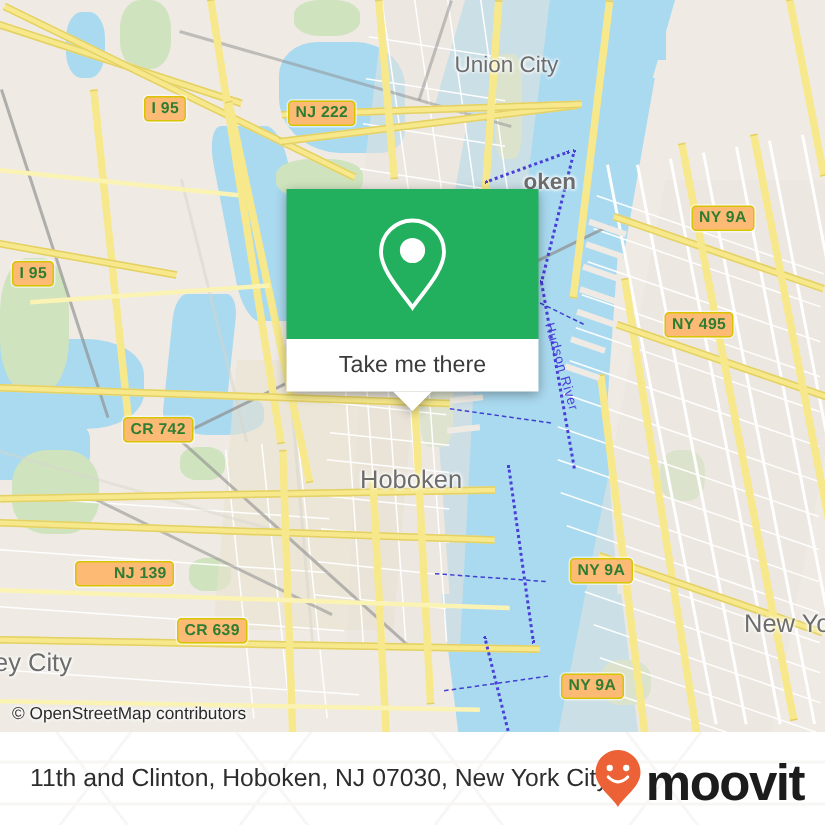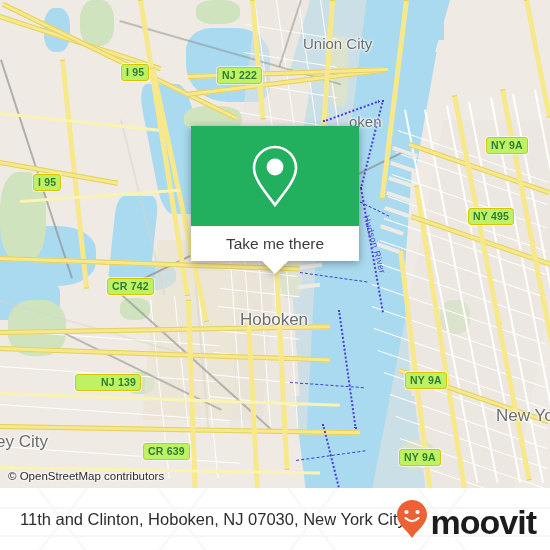--- a/index.html
+++ b/index.html
@@ -34,32 +34,31 @@
   .rail{position:absolute;background:#8d8d8d;transform-origin:0 0;}
 
   
   .ferry{position:absolute;transform-origin:0 0;height:0;border-top:1.5px dashed #3f3fd0;}
 
   
   .river-line{position:absolute;transform-origin:0 0;height:0;border-top:2px dotted #4a3fd8;}
 
   
   .shield{
-    position:absolute;background:#bef264;border:1px solid #d8c400;border-radius:3px;
+    position:absolute;background:#fdba74;border:1px solid #d8c400;border-radius:3px;
     color:#2f7d32;font-weight:bold;font-size:10.5px;line-height:12px;
     padding:1px 4px 2px;white-space:nowrap;letter-spacing:.2px;
     box-shadow:0 0 0 1px rgba(255,255,255,.55);
-    margin-left:25px;
   }
   .place{
     position:absolute;color:#6d6d6d;white-space:nowrap;
     text-shadow:0 0 3px #fff,0 0 3px #fff,0 0 2px #fff;
   }
   .place.big{font-size:17px;}
-  .place.mid{font-size:15px;}
+  .place.mid{font-size:15px;font-weight:bold;}
   .place.city{font-size:15px;line-height:16px;text-align:center;}
   .river-label{
     position:absolute;color:#4a3fd8;font-size:9px;white-space:nowrap;
     transform-origin:0 0;letter-spacing:.5px;
   }
 
   
   .attrib{
     position:absolute;left:8px;bottom:6px;font-size:11.5px;color:#2b2b2b;
     text-shadow:0 0 3px #fff,0 0 3px #fff,0 0 3px #fff;
@@ -270,21 +269,21 @@
 
     <div>
       <div class="shield" style="left:96px;top:64px;">I 95</div>
       <div class="shield" style="left:192px;top:67px;">NJ 222</div>
       <div class="shield" style="left:8px;top:174px;">I 95</div>
       <div class="shield" style="left:461px;top:137px;">NY 9A</div>
       <div class="shield" style="left:443px;top:208px;">NY 495</div>
       <div class="shield" style="left:82px;top:278px;">CR 742</div>
       <div class="shield" style="left:50px;top:374px;padding-left:25px;">NJ 139</div>
       <div class="shield" style="left:380px;top:372px;">NY 9A</div>
-      <div class="shield" style="left:118px;top:443px;">CR 639</div>
+      <div class="shield" style="left:118px;top:412px;">CR 639</div>
       <div class="shield" style="left:374px;top:449px;">NY 9A</div>
     </div>
 
     <div>
       <div class="place city" style="left:303px;top:36px;width:60px;">Union City</div>
       <div class="place mid" style="left:349px;top:113px;">oken</div>
       <div class="place big" style="left:240px;top:310px;">Hoboken</div>
       <div class="place big" style="left:-4px;top:432px;">ey City</div>
       <div class="place big" style="left:496px;top:406px;">New Yo</div>
     </div>

